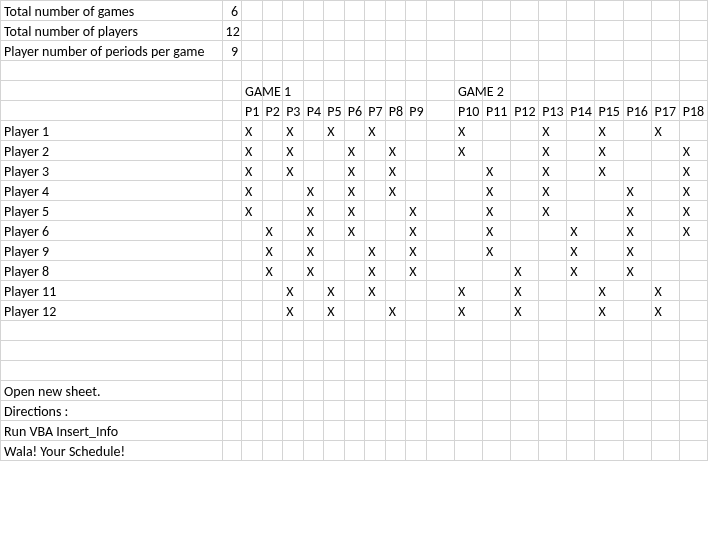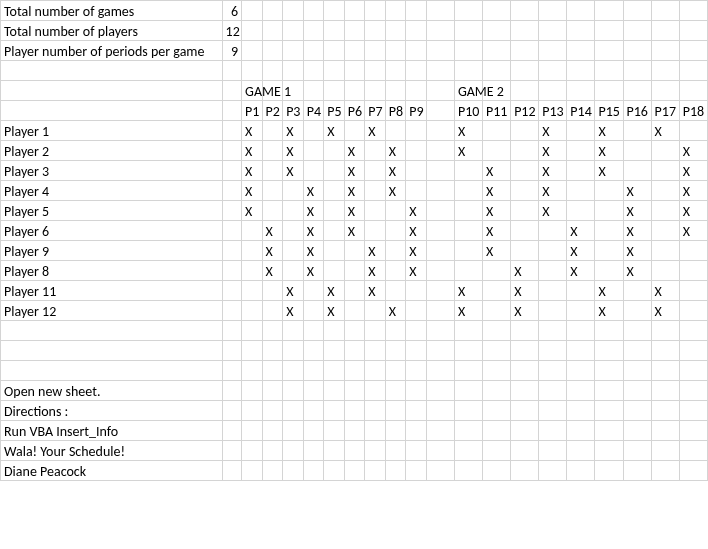--- a/index.html
+++ b/index.html
@@ -585,37 +585,14 @@
         <td></td>
         <td></td>
         <td></td>
         <td></td>
         <td></td>
         <td></td>
         <td></td>
         <td></td>
         <td></td>
       </tr>
-      <tr>
-        <td class="lbl">Diane Peacock</td>
-        <td></td>
-        <td></td>
-        <td></td>
-        <td></td>
-        <td></td>
-        <td></td>
-        <td></td>
-        <td></td>
-        <td></td>
-        <td></td>
-        <td></td>
-        <td></td>
-        <td></td>
-        <td></td>
-        <td></td>
-        <td></td>
-        <td></td>
-        <td></td>
-        <td></td>
-        <td></td>
-      </tr>
     </tbody>
 </table>
 
 </body></html>

